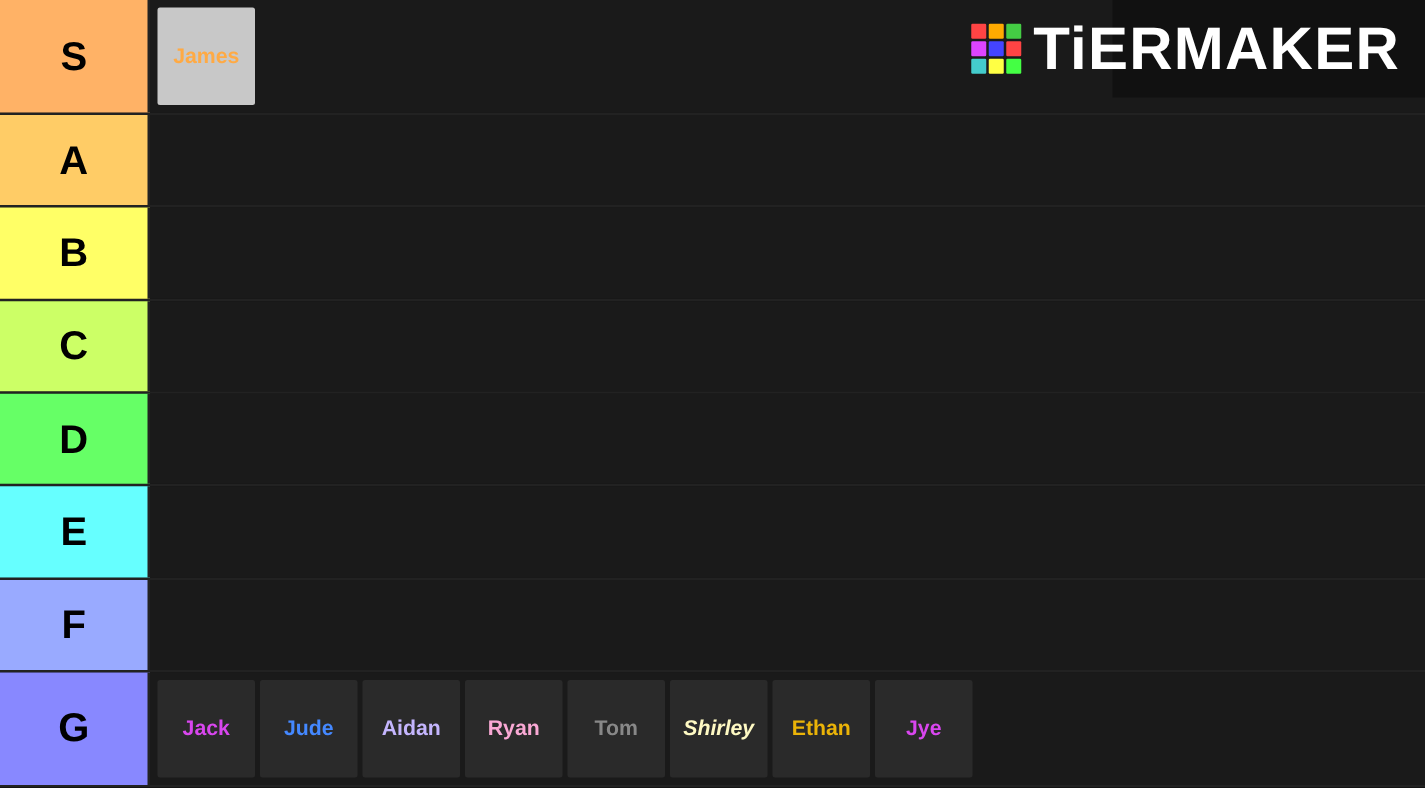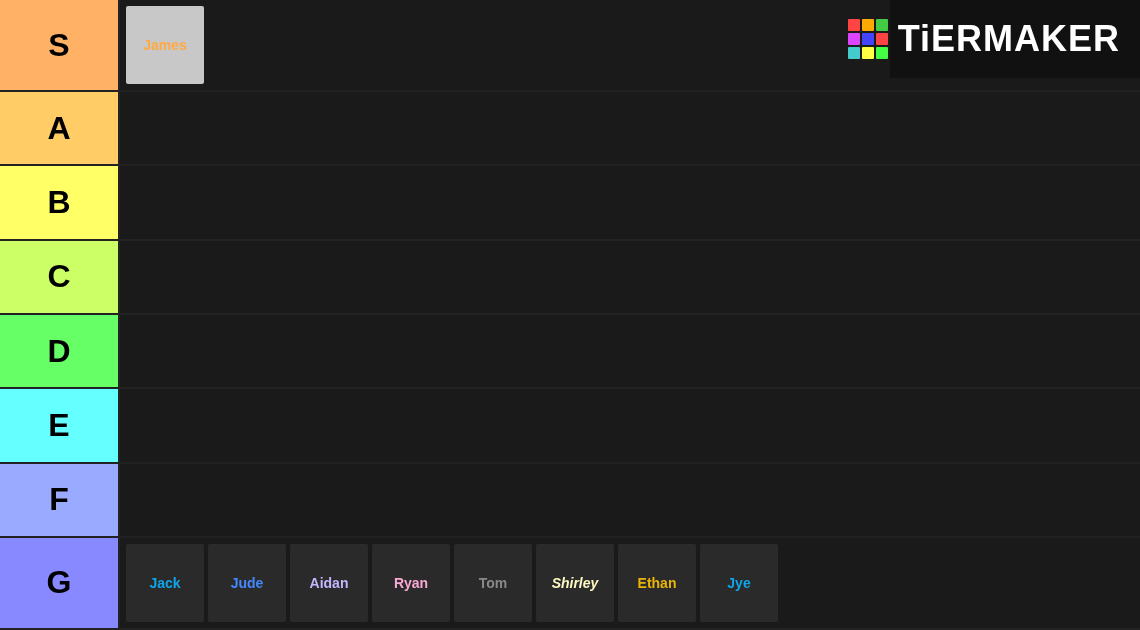--- a/index.html
+++ b/index.html
@@ -47,21 +47,21 @@
       flex-wrap: wrap;
     }
 
     .tier-item {
       width: 78px;
       height: 78px;
       background: #ccc;
       display: flex;
       align-items: center;
       justify-content: center;
-      font-size: 14px;
+      font-size: 17px;
       font-weight: bold;
       margin: 2px;
       border-radius: 2px;
     }
 
     
     .tier-s { background: #ffb266; }
     .tier-a { background: #ffcc66; }
     .tier-b { background: #ffff66; }
     .tier-c { background: #ccff66; }
@@ -78,21 +78,21 @@
       width: 250px;
       height: 78px;
       display: flex;
       align-items: center;
       justify-content: flex-end;
       padding-right: 20px;
       background: #111;
     }
 
     .logo-text {
-      font-size: 36px;
+      font-size: 48px;
       font-weight: 900;
       color: #fff;
       letter-spacing: 1px;
       font-family: Arial Black, sans-serif;
     }
 
     .logo-icon {
       display: grid;
       grid-template-columns: repeat(3, 12px);
       gap: 2px;
@@ -100,21 +100,21 @@
     }
 
     .logo-pixel {
       width: 12px;
       height: 12px;
       border-radius: 1px;
     }
 
     
     .color-pink { color: #ff99bb; }
-    .color-white { color: #0ea5e9; }
+    .color-white { color: #d946ef; }
     .color-yellow { color: #ffee44; }
     .color-blue { color: #4488ff; }
     .color-cyan { color: #c4b5fd; }
     .color-red { color: #f9a8d4; }
     .color-darkgray { color: #888; }
     .color-green { color: #fef9c3; font-style: italic; }
     .color-orange { color: #eab308; }
     .color-lightblue { color: #88ccff; }
     .color-james { color: #ffaa44; }
 

